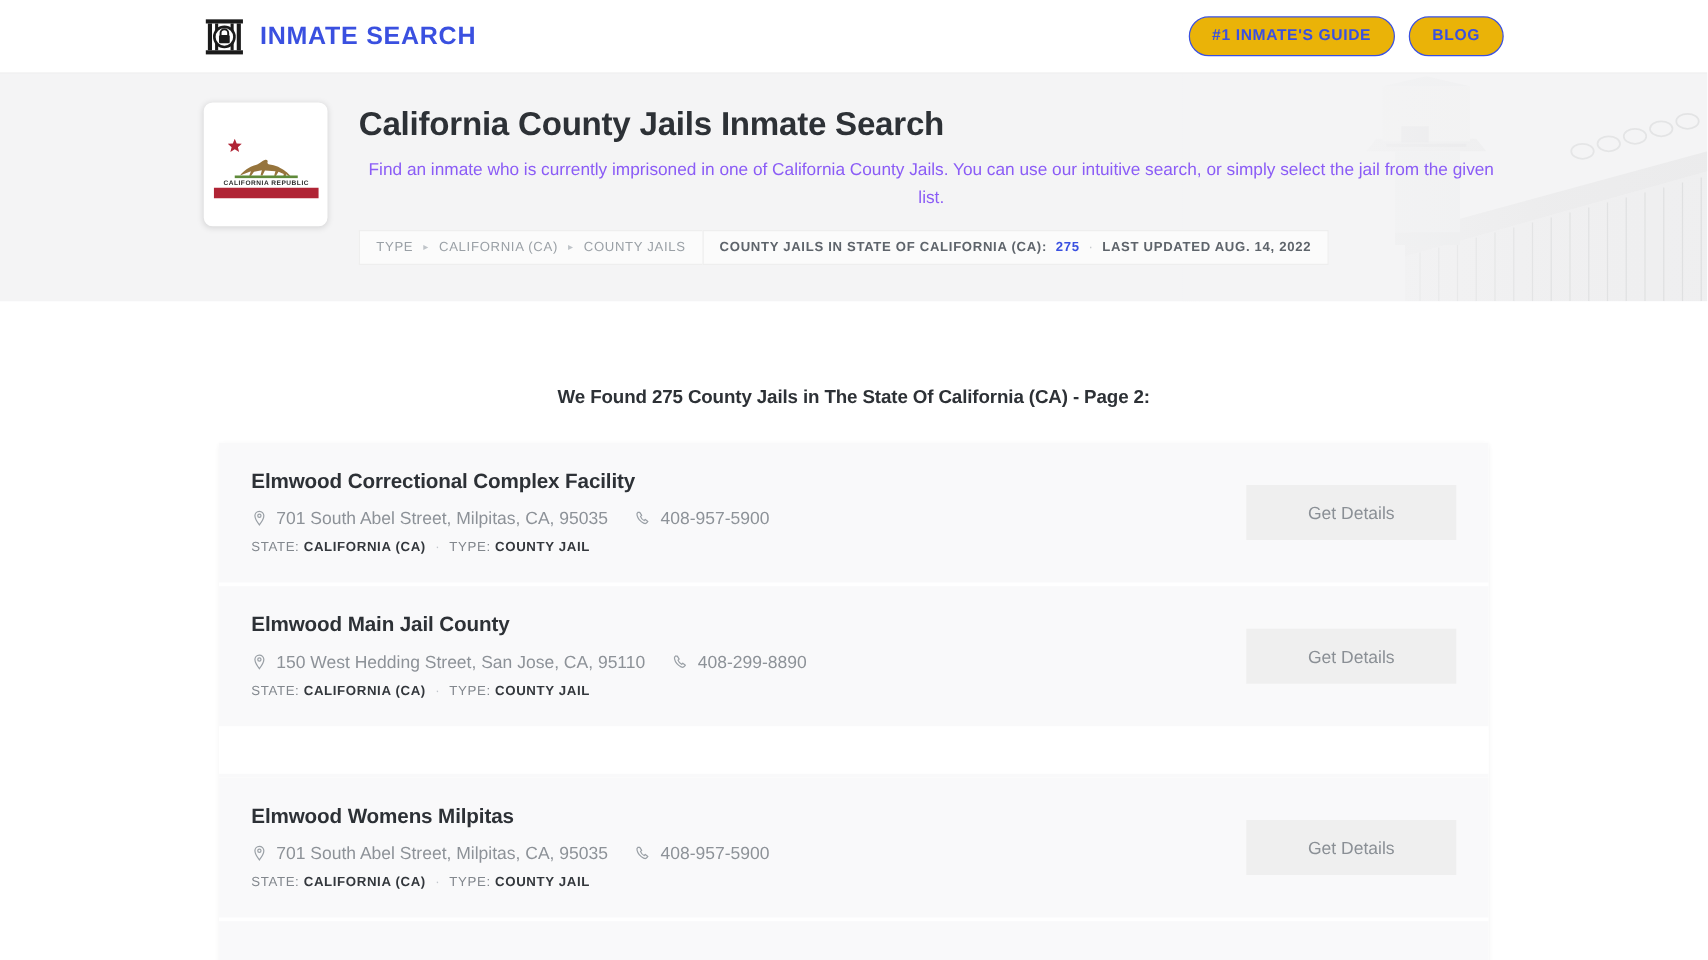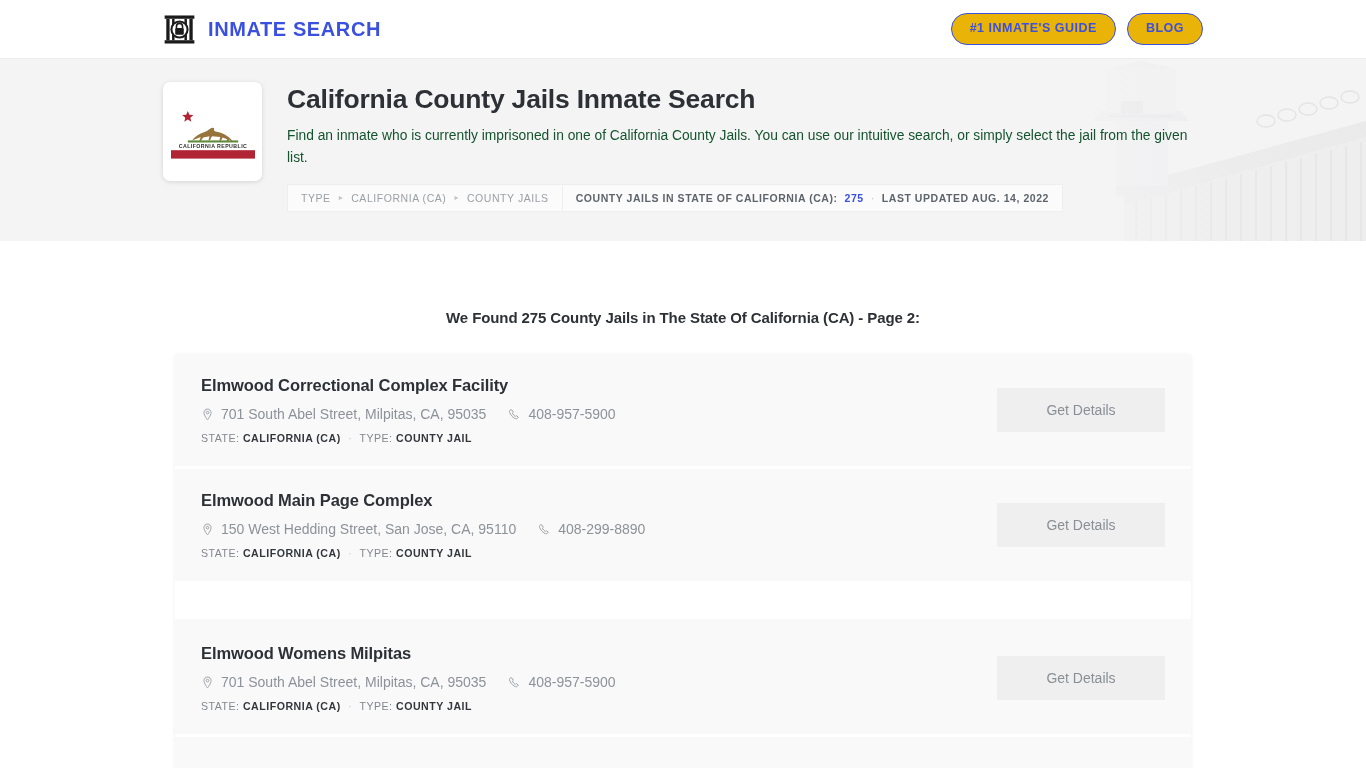--- a/index.html
+++ b/index.html
@@ -96,23 +96,24 @@
   .hero-title {
     font-size: 26.5px;
     font-weight: 700;
     color: #2d3136;
     letter-spacing: -0.2px;
     margin-bottom: 10px;
   }
   .hero-sub {
     font-size: 13.8px;
     line-height: 1.62;
-    color: #14532d;
+    color: #8b5cf6;
     max-width: 925px;
     margin-bottom: 14px;
+    text-align: center;
   }
   .crumbs {
     display: flex;
     align-items: stretch;
     gap: 0;
     font-size: 10.5px;
     letter-spacing: 0.55px;
   }
   .crumb-box {
     background: #fbfbfb;
@@ -339,21 +340,21 @@
         <span class="dot">·</span>
         <span>TYPE:</span>
         <b>COUNTY JAIL</b>
       </div>
     </div>
     <button class="details-btn">Get Details</button>
   </div>
 
   <div class="jail-row">
     <div class="jail-main">
-      <div class="jail-name">Elmwood Main Page Complex</div>
+      <div class="jail-name">Elmwood Main Jail County</div>
       <div class="jail-contact">
         <span class="contact-item">
           <span class="ico">
             <svg viewBox="0 0 16 16" width="13" height="13">
                 <path d="M8 1.3c-2.5 0-4.4 2-4.4 4.4C3.6 9 8 14.7 8 14.7s4.4-5.7 4.4-9c0-2.4-2-4.4-4.4-4.4z" fill="none" stroke="#9aa0a6" stroke-width="1.2"></path>
                 <circle cx="8" cy="5.7" r="1.6" fill="none" stroke="#9aa0a6" stroke-width="1.2"></circle>
               </svg>
           </span>
           <span>150 West Hedding Street, San Jose, CA, 95110</span>
         </span>

